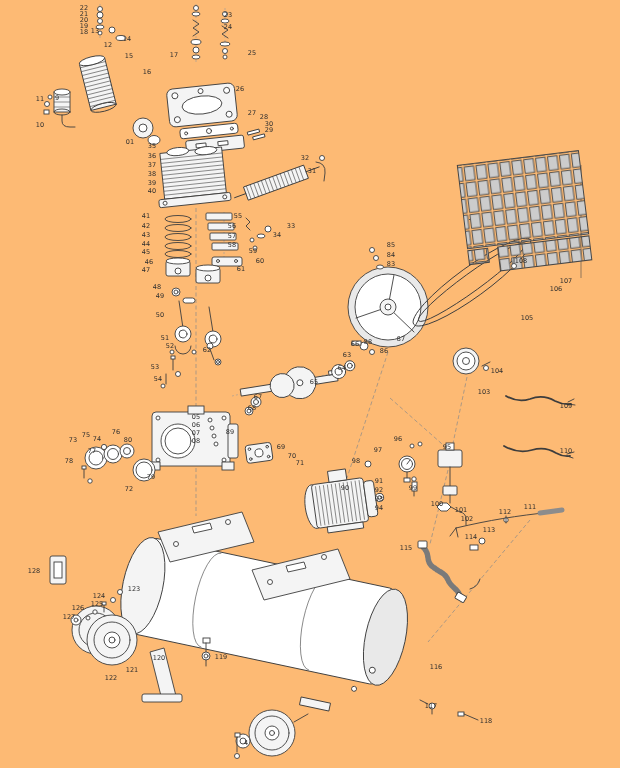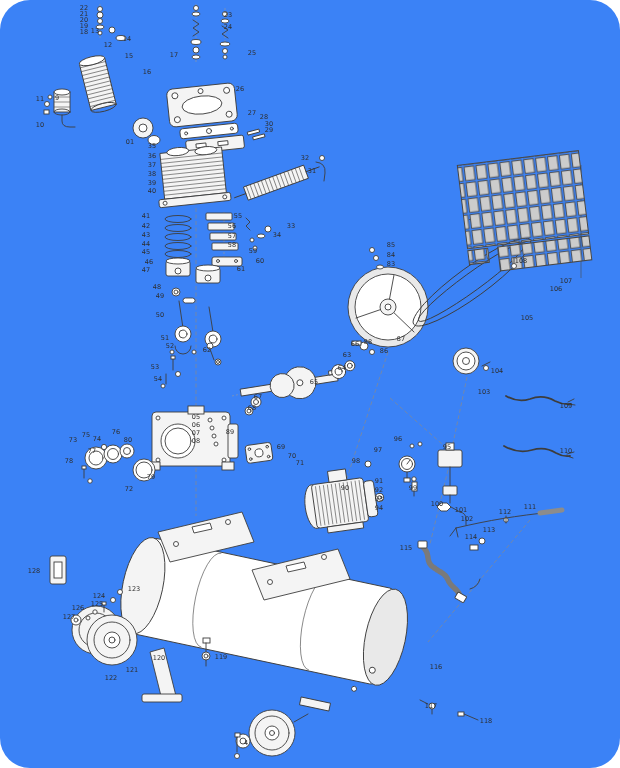--- a/index.html
+++ b/index.html
@@ -1,18 +1,18 @@
 <!DOCTYPE html>
 <html><head>
 <meta charset="utf-8">
 <style>
   html,body { margin:0; padding:0; background:#ffffff; }
   .canvas {
-    position:relative; width:620px; height:768px; background:#3b82f6;
-    font-family:"DejaVu Sans", sans-serif; overflow:hidden;border-radius:30px;
+    position:relative; width:620px; height:768px; background:#fdba74;
+    font-family:"DejaVu Sans", sans-serif; overflow:hidden;
   }
   svg { position:absolute; inset:0; }
   .callout {
     font-family:"DejaVu Sans", sans-serif;
     font-size:6.5px; fill:#2d2d2d; text-anchor:middle;
   }
   .s  { stroke:#3d3d3d; stroke-width:0.9; fill:none; stroke-linecap:round; }
   .sf { stroke:#3d3d3d; stroke-width:0.9; fill:#f4f4f4; }
   .sg { stroke:#3d3d3d; stroke-width:0.9; fill:#e9e9e9; }
   .sw { stroke:#3d3d3d; stroke-width:0.9; fill:#ffffff; }

